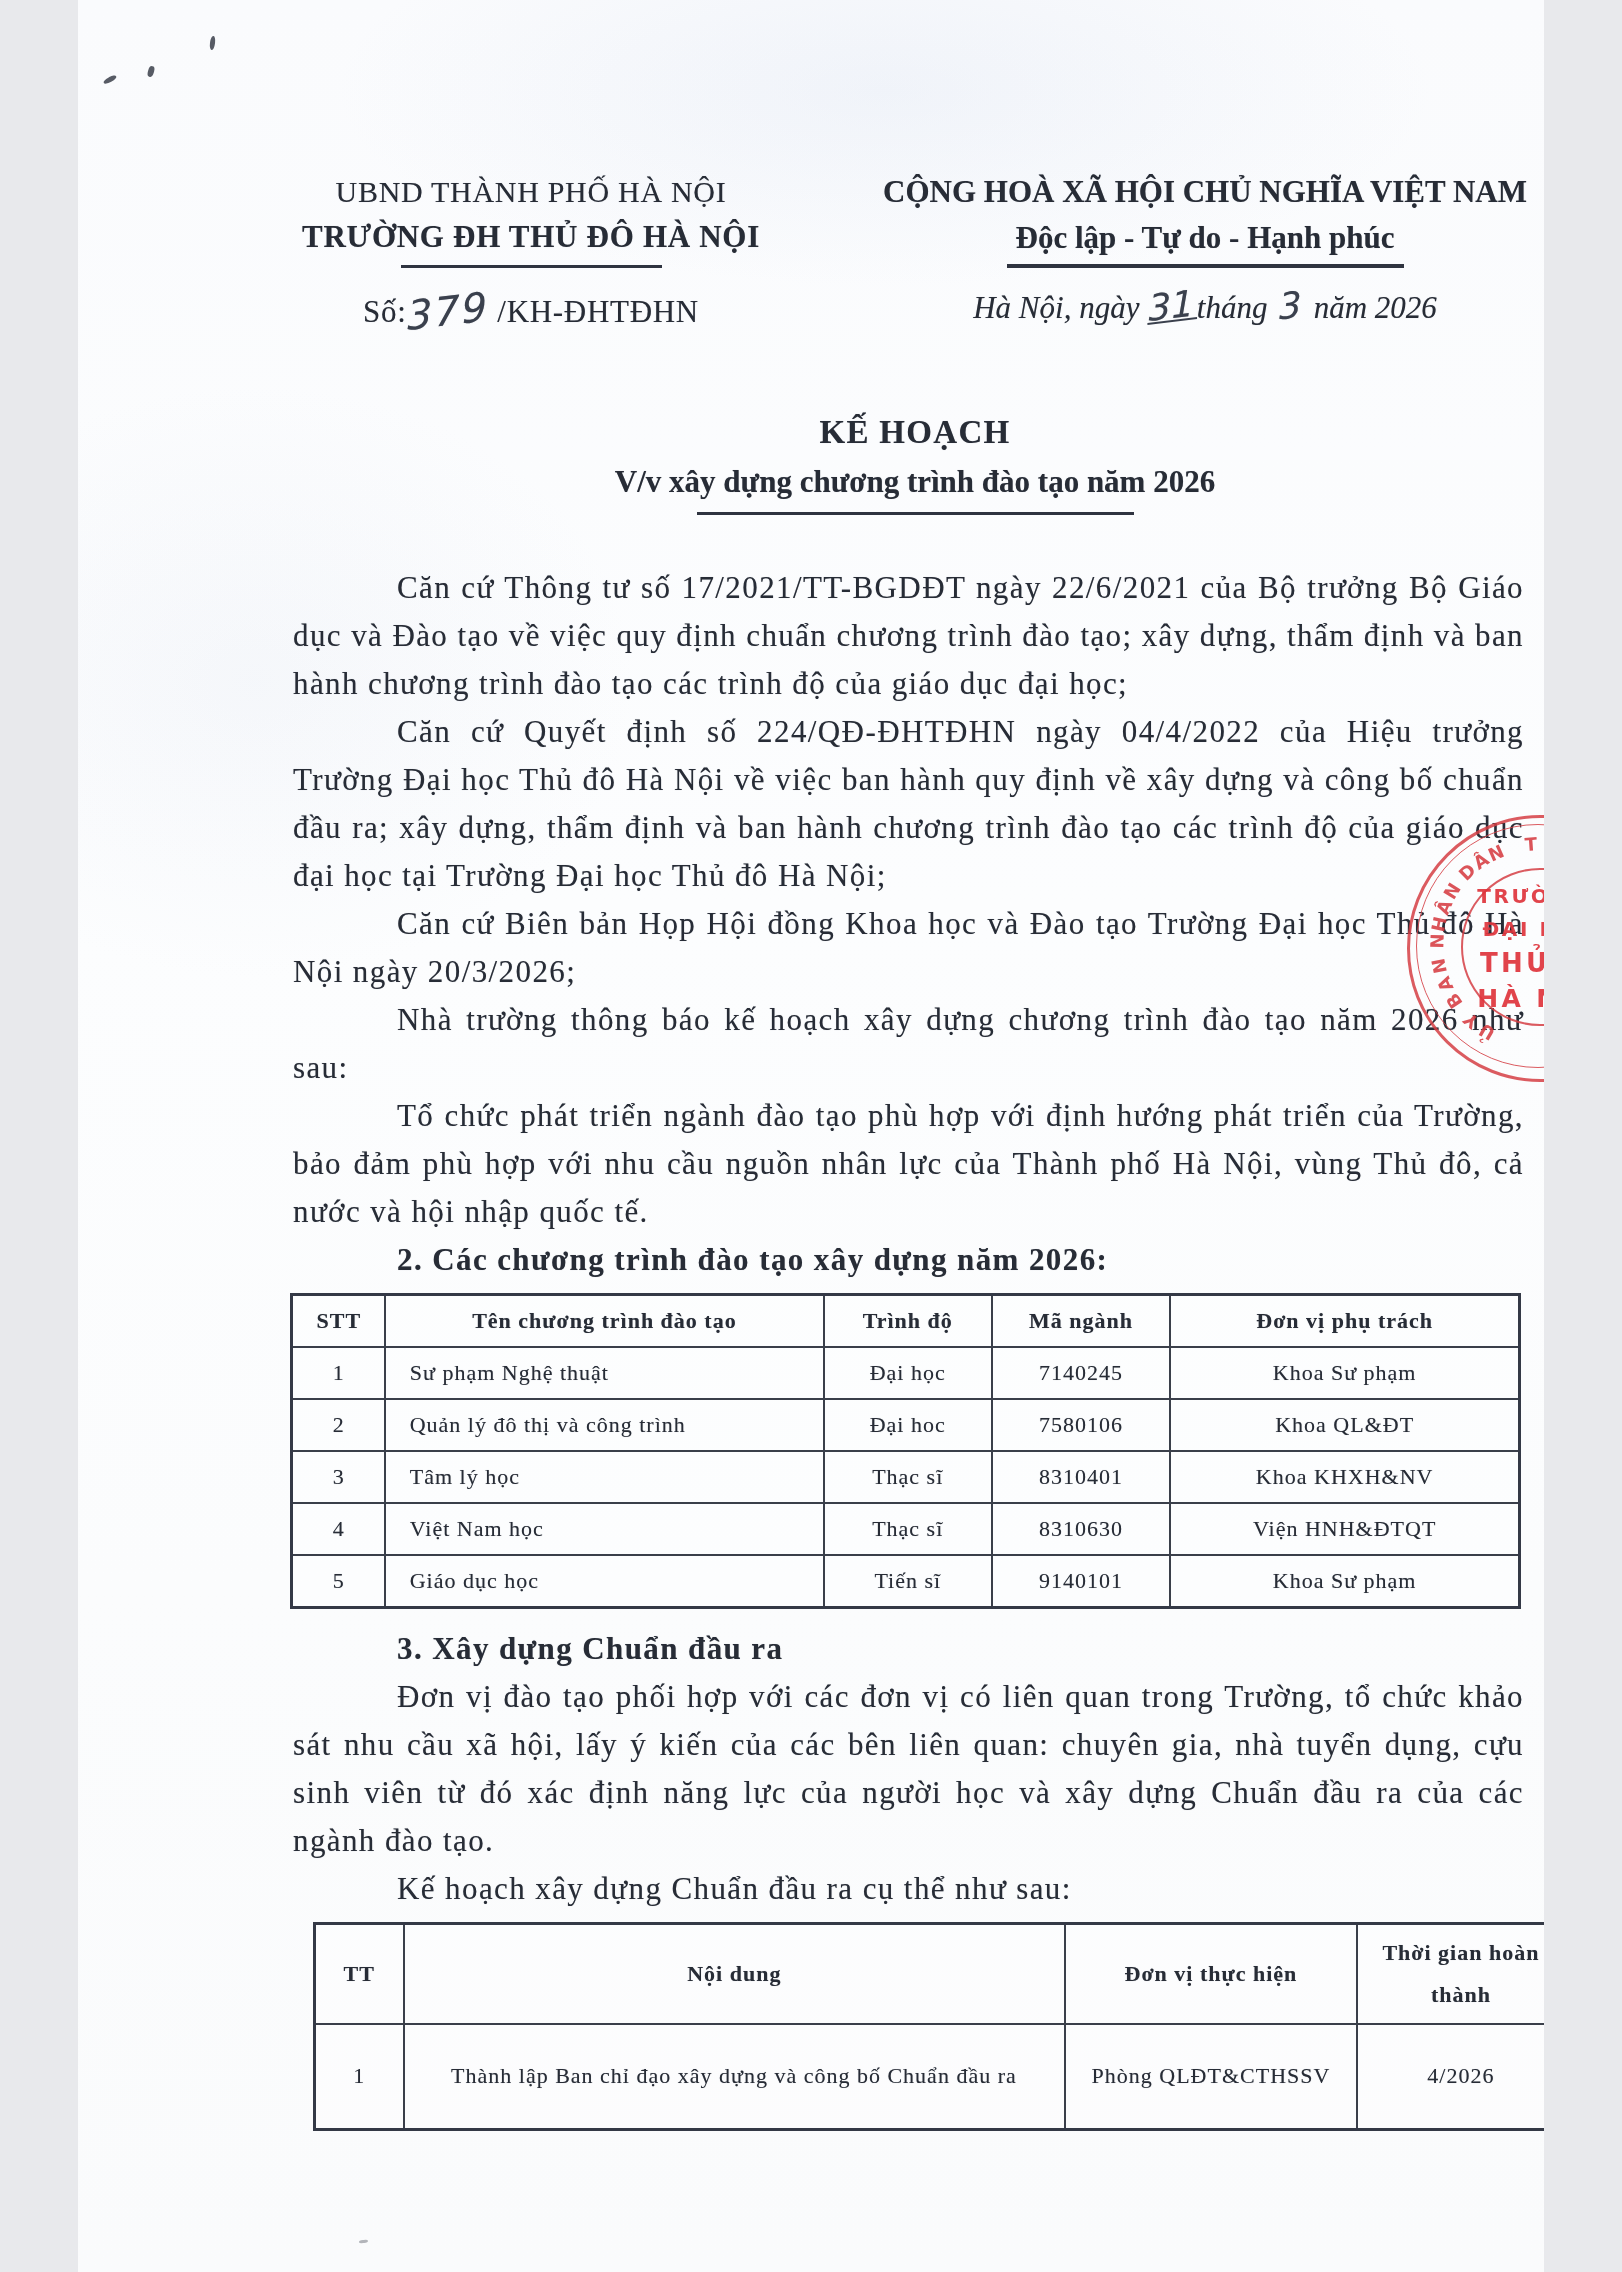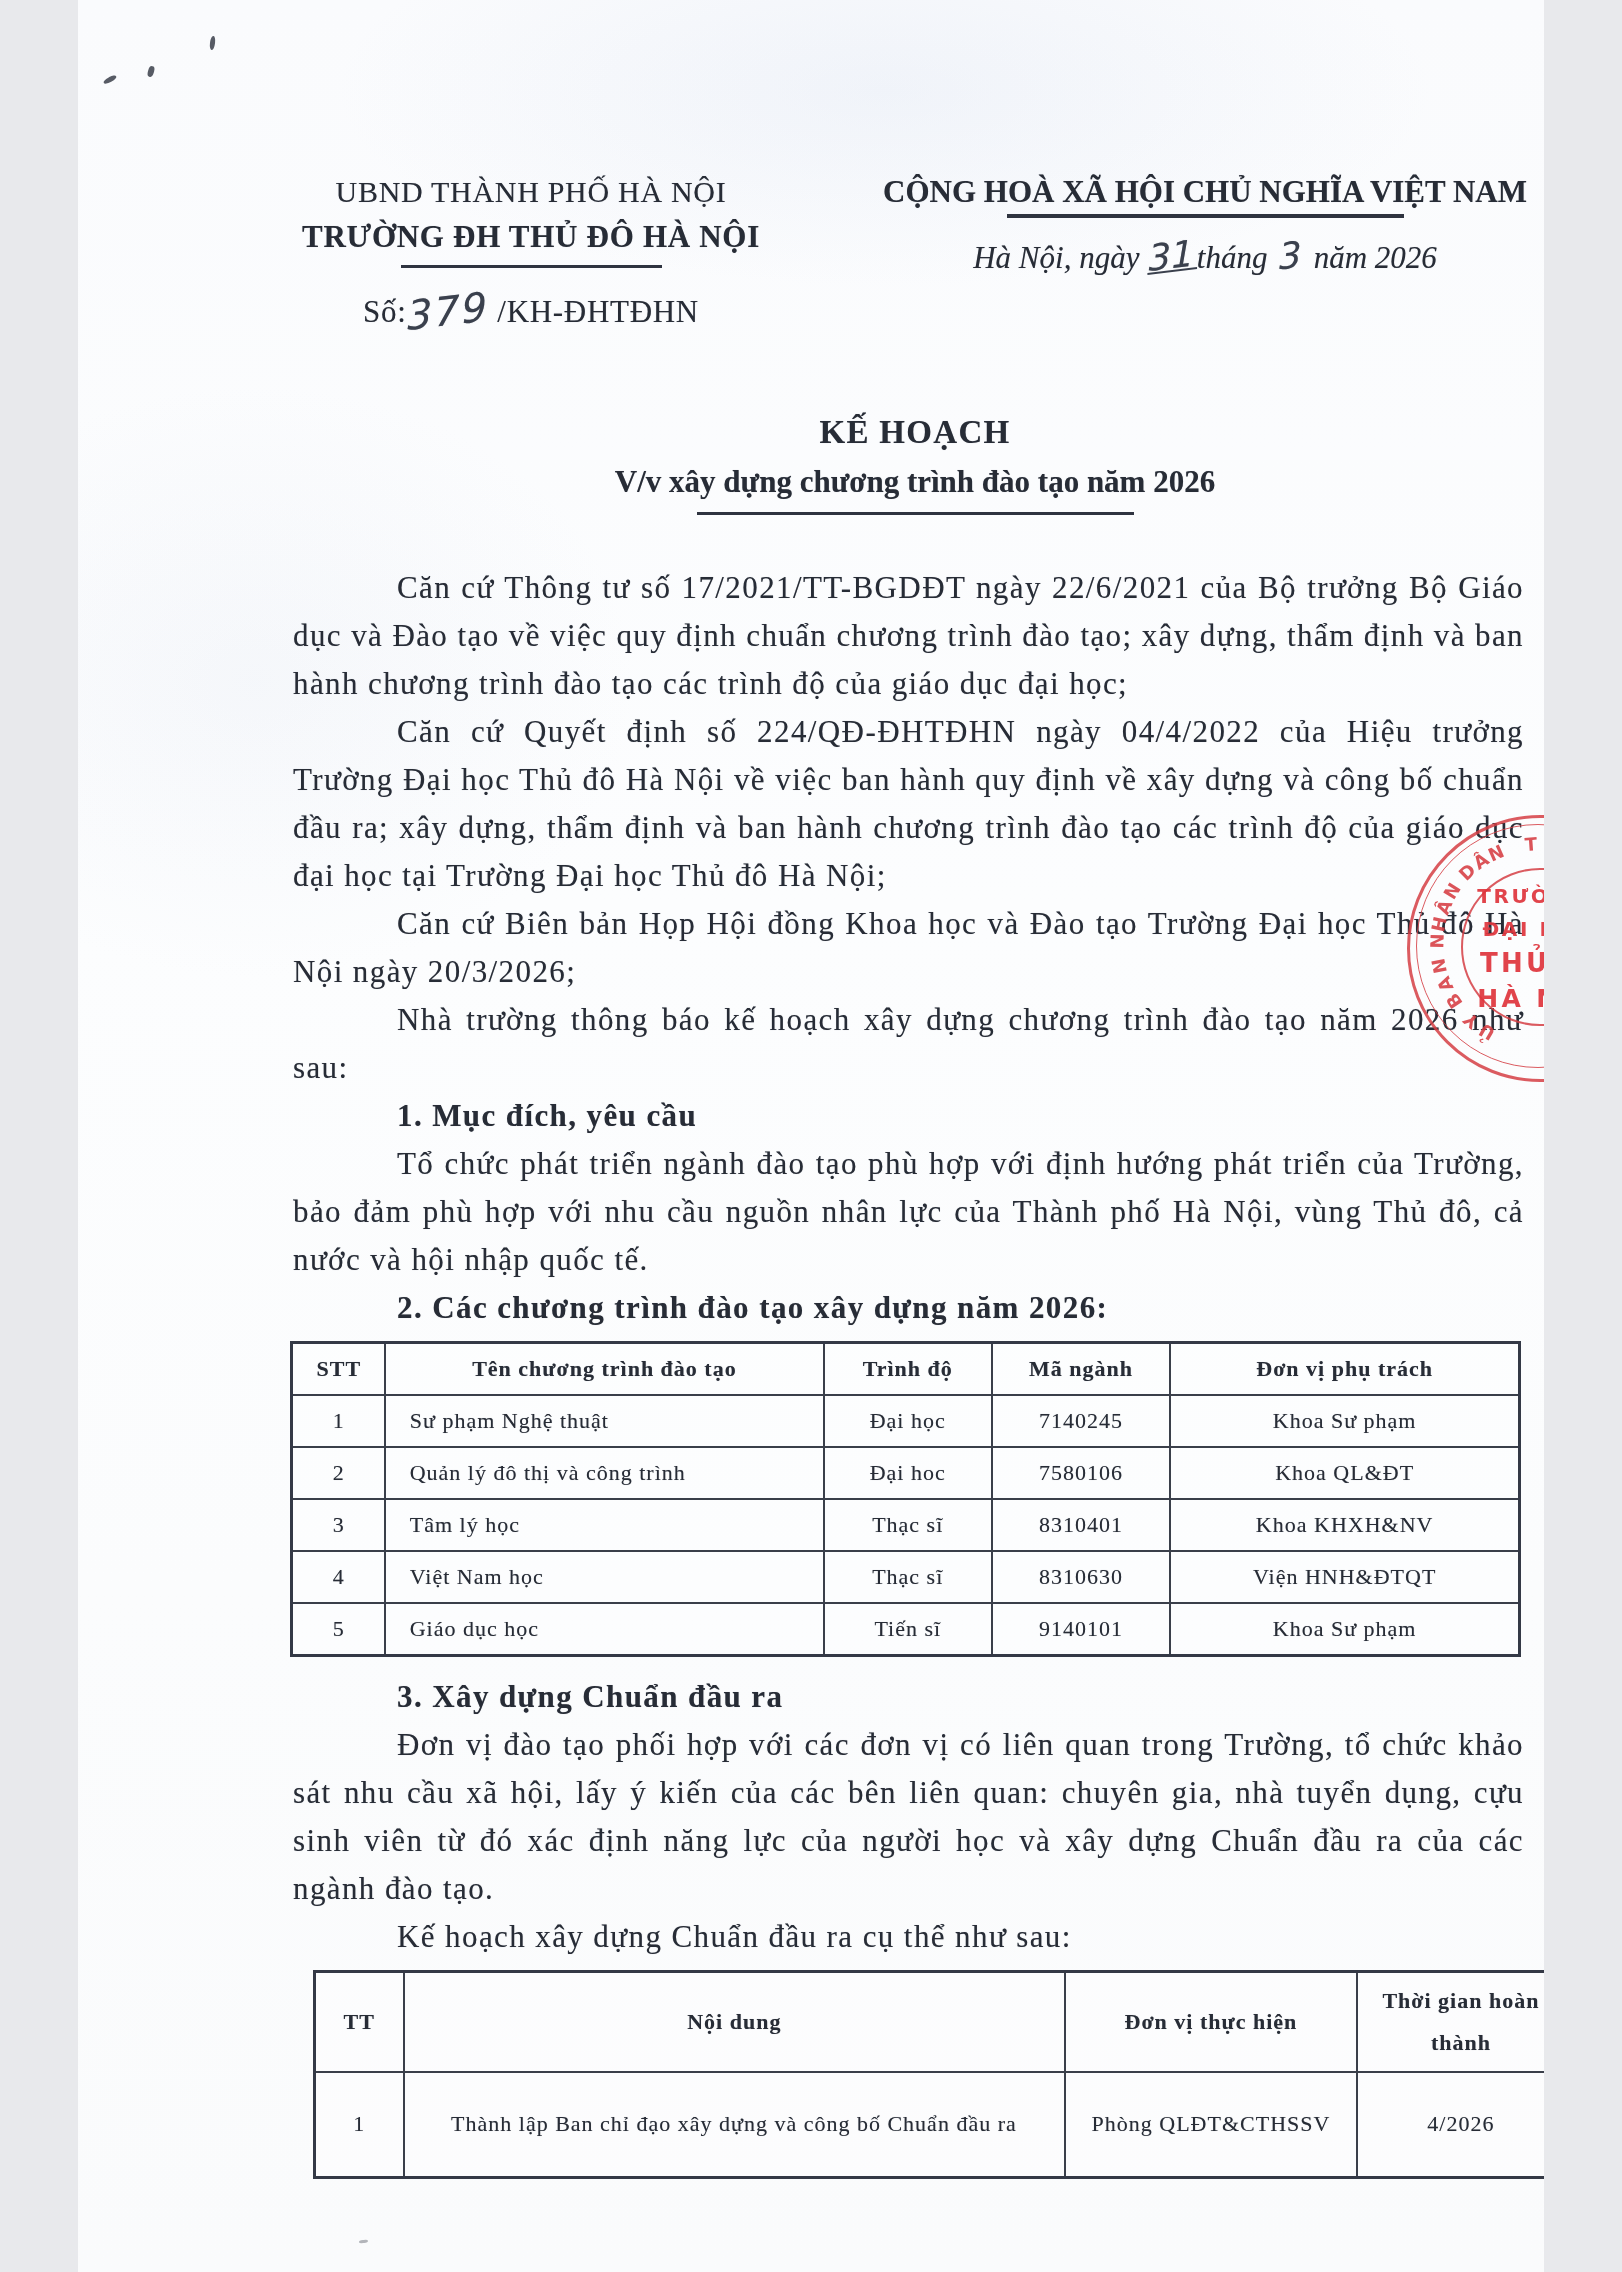--- a/index.html
+++ b/index.html
@@ -103,41 +103,41 @@
     <div class="org-line2 txt">TRƯỜNG ĐH THỦ ĐÔ HÀ NỘI</div>
     <div class="hdr-rule rule-left"></div>
     <div class="so-line txt">
       <span>Số:</span><span class="hand hand-no">379</span>
       <span>/KH-ĐHTĐHN</span>
     </div>
   </div>
 
   <div class="hdr-right">
     <div class="nation-line1 txt">CỘNG HOÀ XÃ HỘI CHỦ NGHĨA VIỆT NAM</div>
+    <div class="nation-line2 txt">Độc lập - Tự do - Hạnh phúc</div>
     <div class="hdr-rule rule-right"></div>
     <div class="date-line txt">
       <span>Hà Nội, ngày</span>
       <span class="hand hand-day">31</span><span>tháng</span>
       <span class="hand hand-month">3</span>
       <span>năm 2026</span>
     </div>
   </div>
 
   <div class="title">
     <div class="title-l1 txt">KẾ HOẠCH</div>
     <div class="title-l2 txt">V/v xây dựng chương trình đào tạo năm 2026</div>
     <div class="title-rule"></div>
   </div>
 
   <div class="body txt">
     <p>Căn cứ Thông tư số 17/2021/TT-BGDĐT ngày 22/6/2021 của Bộ trưởng Bộ Giáo dục và Đào tạo về việc quy định chuẩn chương trình đào tạo; xây dựng, thẩm định và ban hành chương trình đào tạo các trình độ của giáo dục đại học;</p>
     <p>Căn cứ Quyết định số 224/QĐ-ĐHTĐHN ngày 04/4/2022 của Hiệu trưởng Trường Đại học Thủ đô Hà Nội về việc ban hành quy định về xây dựng và công bố chuẩn đầu ra; xây dựng, thẩm định và ban hành chương trình đào tạo các trình độ của giáo dục đại học tại Trường Đại học Thủ đô Hà Nội;</p>
     <p>Căn cứ Biên bản Họp Hội đồng Khoa học và Đào tạo Trường Đại học Thủ đô Hà Nội ngày 20/3/2026;</p>
     <p>Nhà trường thông báo kế hoạch xây dựng chương trình đào tạo năm 2026 như sau:</p>
-    <p class="heading">1. Mục đích, yêu cầu</p>
     <p>Tổ chức phát triển ngành đào tạo phù hợp với định hướng phát triển của Trường, bảo đảm phù hợp với nhu cầu nguồn nhân lực của Thành phố Hà Nội, vùng Thủ đô, cả nước và hội nhập quốc tế.</p>
     <p class="heading">2. Các chương trình đào tạo xây dựng năm 2026:</p>
 
     <table class="t1">
       <colgroup>
         <col style="width:7.6%">
           <col style="width:35.7%">
           <col style="width:13.7%">
           <col style="width:14.5%">
           <col style="width:28.5%">

